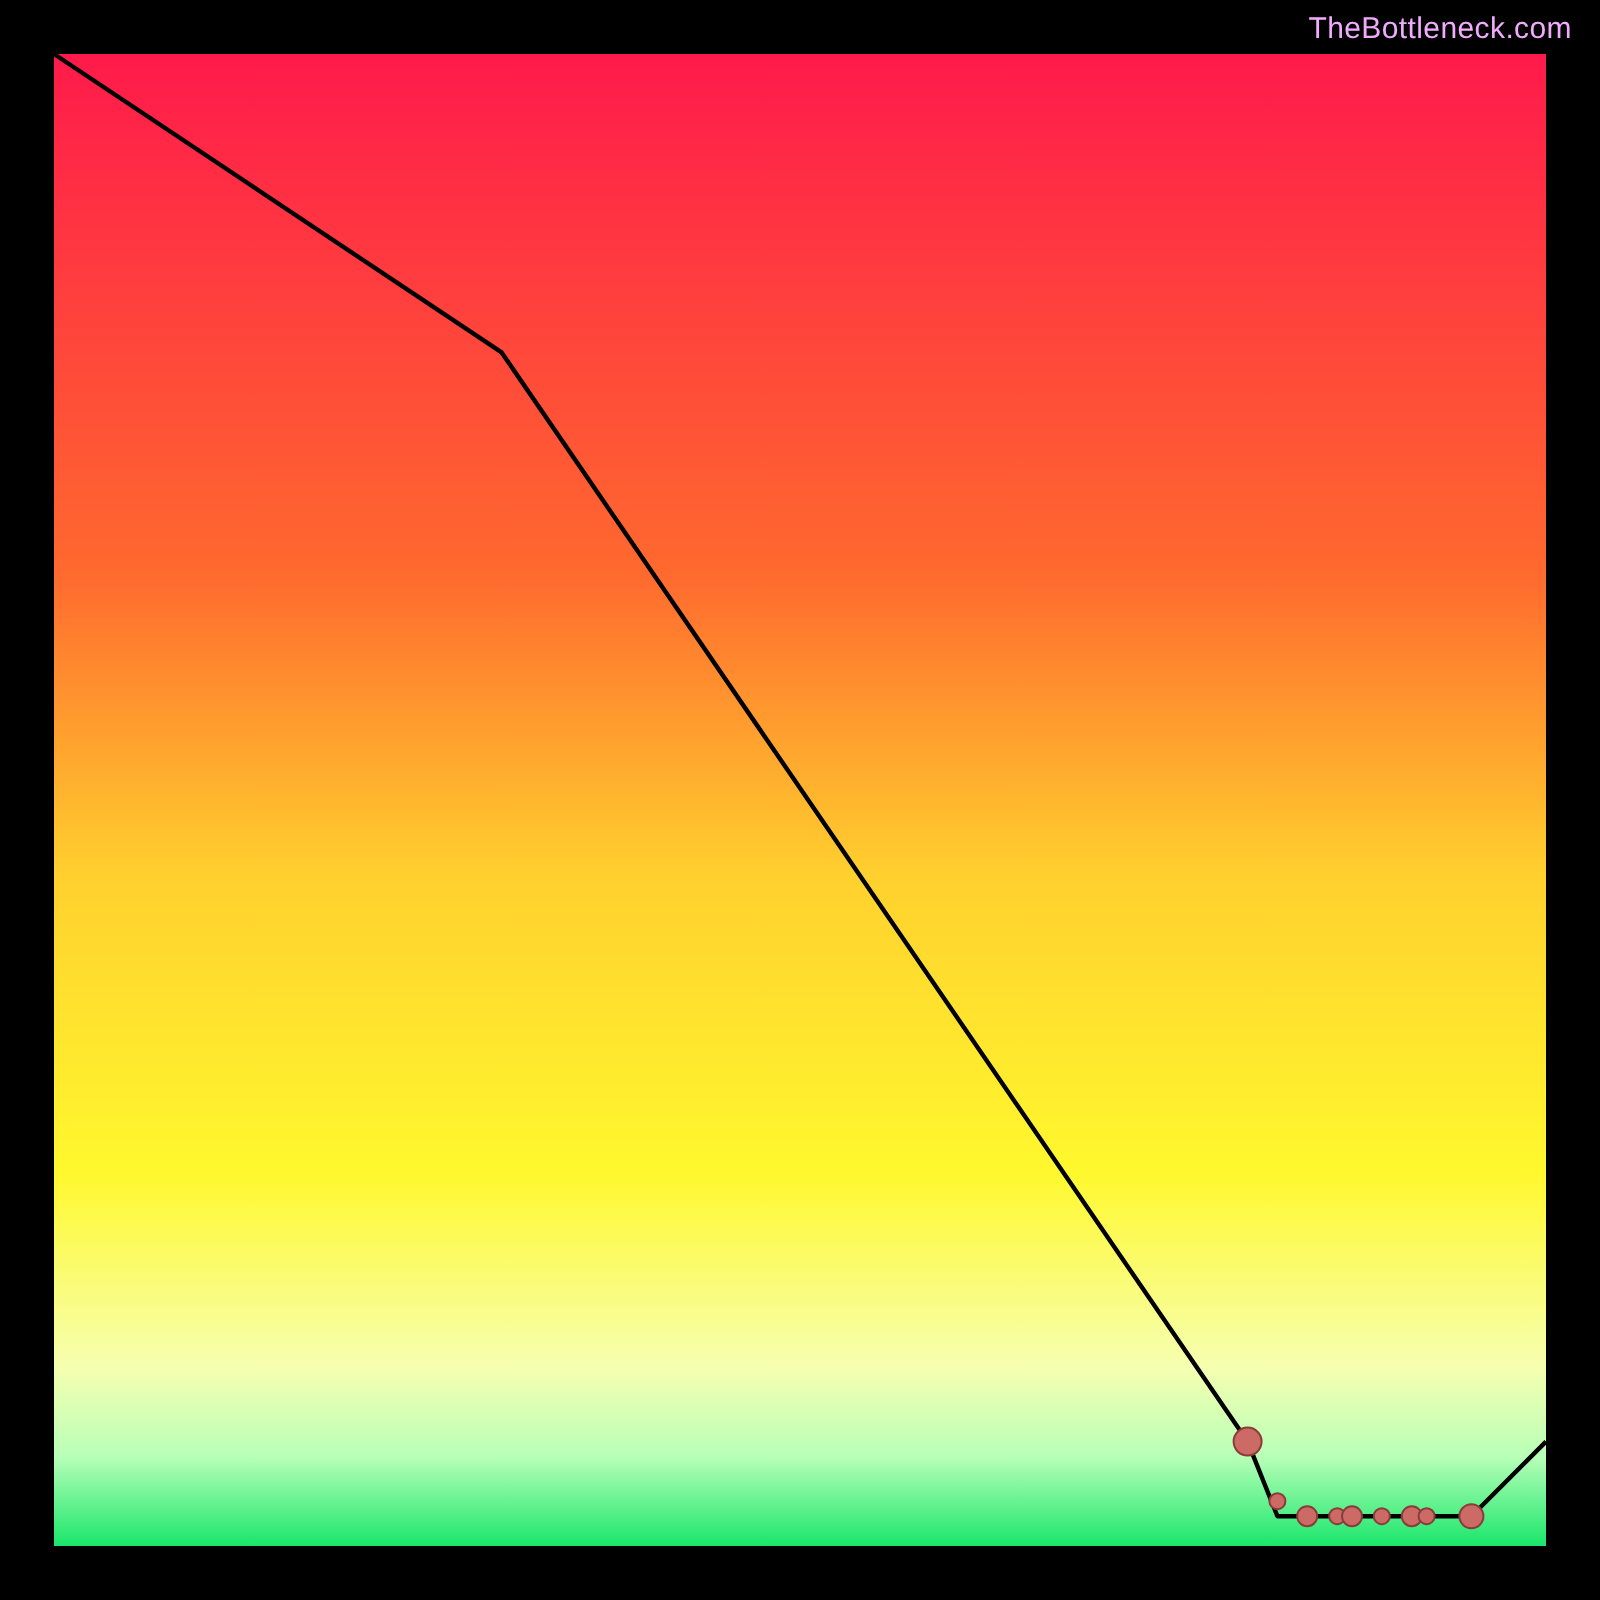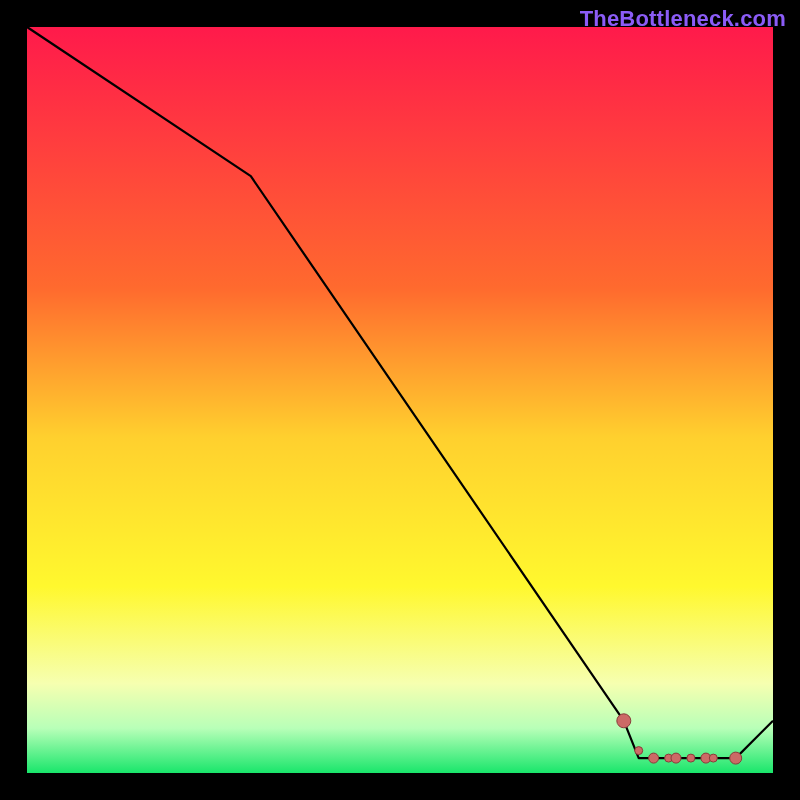--- a/index.html
+++ b/index.html
@@ -16,23 +16,23 @@
     height: 800px;
   }
   svg {
     display: block;
   }
   .watermark {
     position: absolute;
     top: 6px;
     right: 14px;
     font-family: Arial, Helvetica, sans-serif;
-    font-size: 22px;
-    font-weight: 700;
-    color: #8b5cf6;
+    font-size: 15px;
+    font-weight: 400;
+    color: #f0abfc;
     letter-spacing: 0.2px;
     user-select: none;
   }
 </style>
 </head>
 <body>
 
 <div class="wrap">
   <div class="watermark">TheBottleneck.com</div>
   <svg id="chart-svg" width="800" height="800" viewBox="0 0 800 800">

